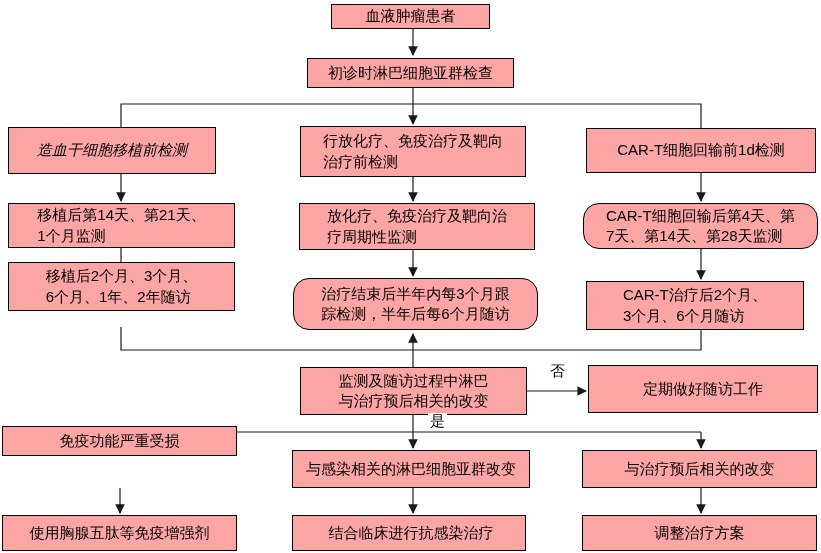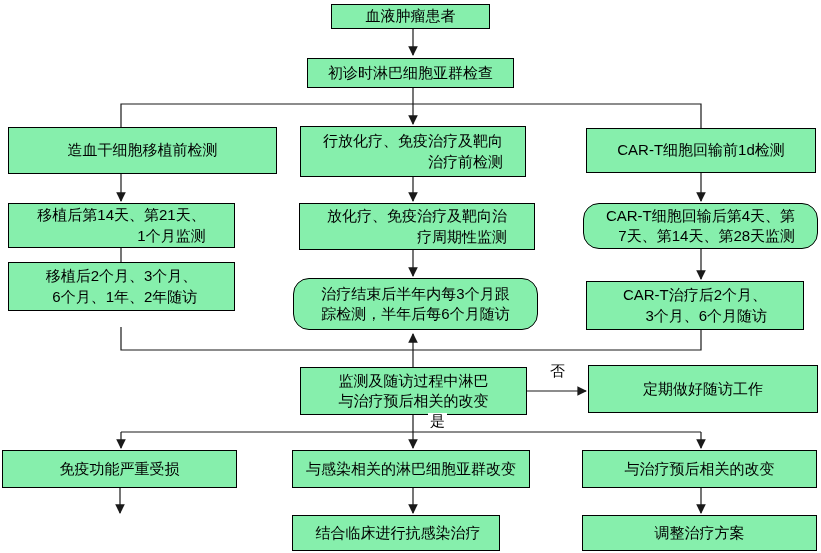--- a/index.html
+++ b/index.html
@@ -4,23 +4,23 @@
 <style>
   html,body{margin:0;padding:0;background:#ffffff;}
   .canvas{
     position:relative;width:821px;height:553px;background:#ffffff;
     font-family:"Liberation Sans","DejaVu Sans",sans-serif;
     color:#000000;overflow:hidden;
   }
   .wires{position:absolute;left:0;top:0;width:821px;height:553px;z-index:0;}
   .node{
     position:absolute;z-index:1;box-sizing:border-box;
-    border:1.5px solid #000000;background:#86efac;
+    border:1.5px solid #000000;background:#fca5a5;
     display:flex;align-items:center;justify-content:center;
-    text-align:right;font-size:15px;line-height:1.35;
+    text-align:left;font-size:15px;line-height:1.35;
     white-space:pre-line;padding:1px 4px;
   }
   .edge-label{
     position:absolute;z-index:2;font-size:15px;background:#ffffff;
     padding:0 2px;line-height:1.1;
   }
 </style>
 </head>
 <body>
 
@@ -61,21 +61,21 @@
       <path d="M120,488 L120,513" marker-end="url(#arr)"></path>
       <path d="M413,488 L413,513" marker-end="url(#arr)"></path>
       <path d="M701,488 L701,513" marker-end="url(#arr)"></path>
     </g>
   </svg>
 
   <div class="node" style="left:331px;top:4px;width:159px;height:25px;">血液肿瘤患者</div>
 
   <div class="node" style="left:307px;top:58px;width:207px;height:30px;">初诊时淋巴细胞亚群检查</div>
 
-  <div class="node" style="left:8px;top:127px;width:269px;height:47px;">造血干细胞移植前检测</div>
+  <div class="node" style="left:8px;top:127px;width:208px;height:47px;font-style:italic;">造血干细胞移植前检测</div>
   <div class="node" style="left:300px;top:126px;width:226px;height:51px;">行放化疗、免疫治疗及靶向
 治疗前检测</div>
   <div class="node" style="left:586px;top:128px;width:230px;height:45px;">CAR-T细胞回输前1d检测</div>
 
   <div class="node" style="left:8px;top:203px;width:227px;height:45px;">移植后第14天、第21天、
 1个月监测</div>
   <div class="node" style="left:299px;top:203px;width:236px;height:47px;">放化疗、免疫治疗及靶向治
 疗周期性监测</div>
   <div class="node" style="left:583px;top:203px;width:235px;height:46px;border-radius:16px;">CAR-T细胞回输后第4天、第
 7天、第14天、第28天监测</div>
@@ -84,23 +84,24 @@
 6个月、1年、2年随访</div>
   <div class="node" style="left:293px;top:278px;width:245px;height:52px;border-radius:16px;">治疗结束后半年内每3个月跟
 踪检测，半年后每6个月随访</div>
   <div class="node" style="left:586px;top:281px;width:218px;height:49px;">CAR-T治疗后2个月、
 3个月、6个月随访</div>
 
   <div class="node" style="left:300px;top:367px;width:227px;height:48px;">监测及随访过程中淋巴
 与治疗预后相关的改变</div>
   <div class="node" style="left:588px;top:365px;width:230px;height:48px;">定期做好随访工作</div>
 
-  <div class="node" style="left:2px;top:450px;width:235px;height:38px;">免疫功能严重受损</div>
+  <div class="node" style="left:2px;top:426px;width:235px;height:30px;">免疫功能严重受损</div>
   <div class="node" style="left:292px;top:450px;width:238px;height:38px;">与感染相关的淋巴细胞亚群改变</div>
   <div class="node" style="left:582px;top:450px;width:235px;height:38px;">与治疗预后相关的改变</div>
 
-  <div class="node" style="left:292px;top:515px;width:208px;height:36px;padding-left:8px;">结合临床进行抗感染治疗</div>
+  <div class="node" style="left:2px;top:515px;width:235px;height:36px;">使用胸腺五肽等免疫增强剂</div>
+  <div class="node" style="left:292px;top:515px;width:234px;height:36px;padding-left:8px;">结合临床进行抗感染治疗</div>
   <div class="node" style="left:582px;top:515px;width:235px;height:36px;">调整治疗方案</div>
 
   <span class="edge-label" style="left:548px;top:363px;">否</span>
   <span class="edge-label" style="left:428px;top:413px;">是</span>
 
 </div>
 
 </body></html>

